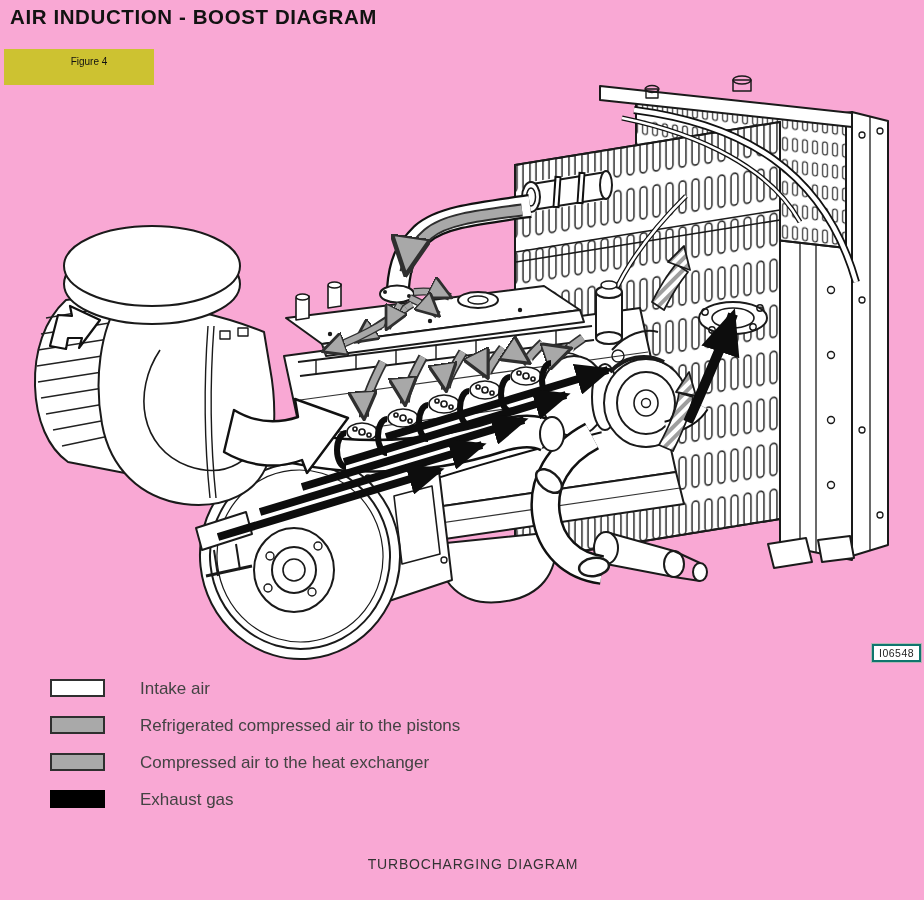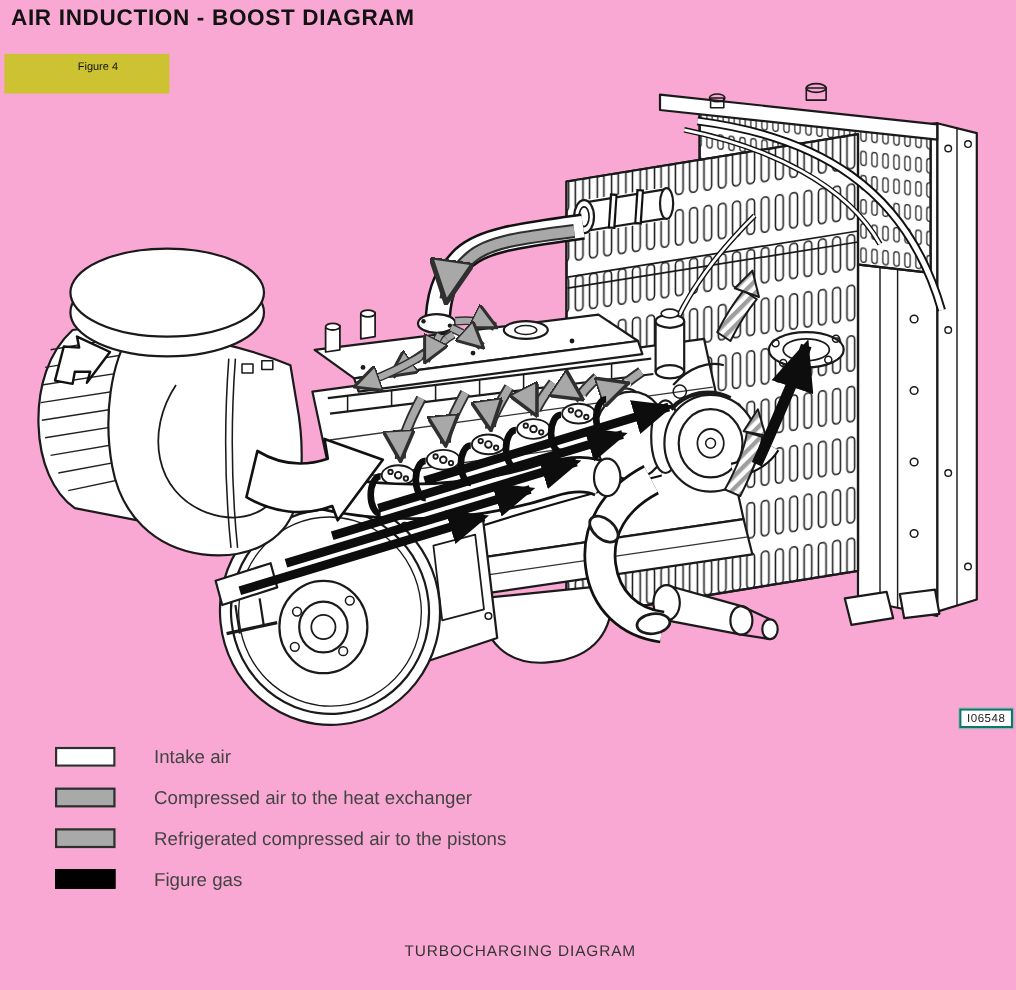--- a/index.html
+++ b/index.html
@@ -351,29 +351,29 @@
     </g>
   </svg>
 
   <div class="legend">
     <div class="legend-row">
       <div class="swatch" style="background:#ffffff"></div>
       <span class="legend-label">Intake air</span>
     </div>
     <div class="legend-row">
       <div class="swatch" style="background:#a9a9a9"></div>
+      <span class="legend-label">Refrigerated compressed air to the pistons</span>
+    </div>
+    <div class="legend-row">
+      <div class="swatch" style="background:#a9a9a9"></div>
       <span class="legend-label">Compressed air to the heat exchanger</span>
     </div>
     <div class="legend-row">
-      <div class="swatch" style="background:#a9a9a9"></div>
-      <span class="legend-label">Refrigerated compressed air to the pistons</span>
-    </div>
-    <div class="legend-row">
       <div class="swatch" style="background:#000000;border-color:#000000"></div>
-      <span class="legend-label">Figure gas</span>
+      <span class="legend-label">Exhaust gas</span>
     </div>
   </div>
 
   <div class="ref-box">I06548</div>
 
   <div class="caption">TURBOCHARGING DIAGRAM</div>
 
 
 </div>
 

